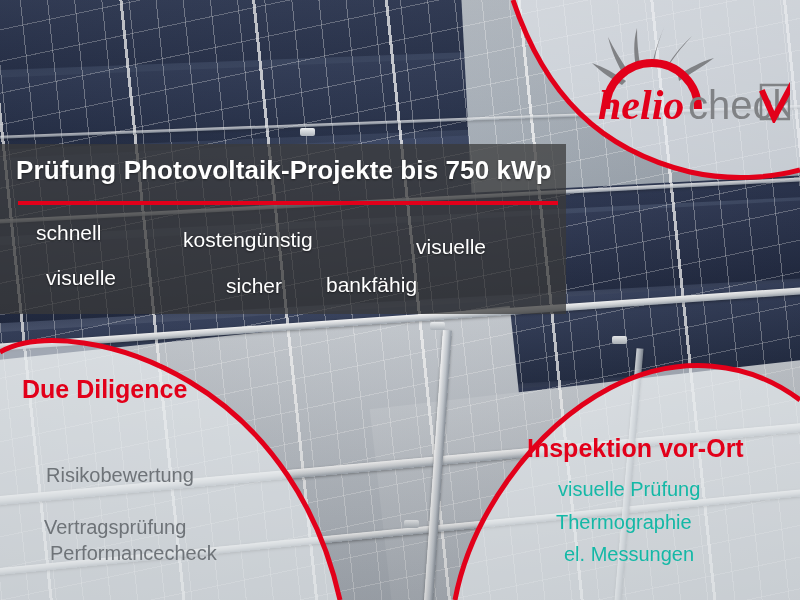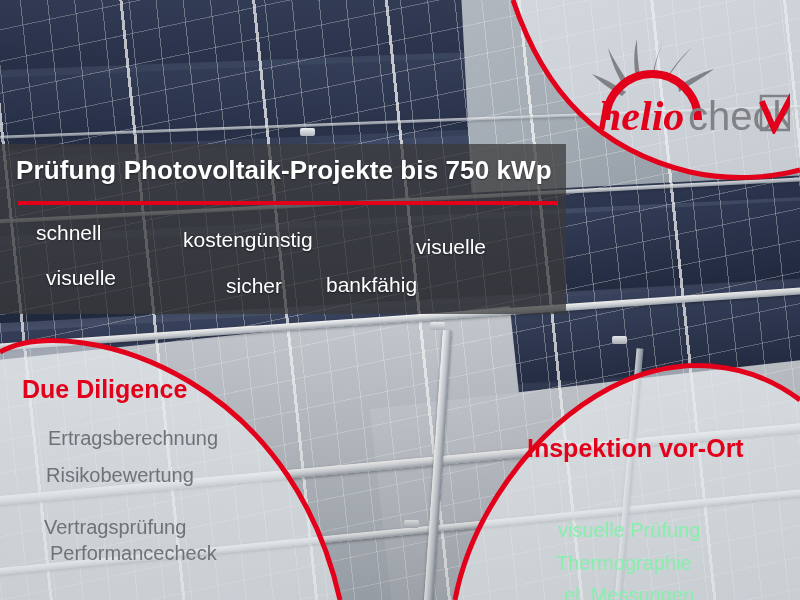--- a/index.html
+++ b/index.html
@@ -112,21 +112,21 @@
     text-shadow:0 1px 2px rgba(0,0,0,.5);
   }
   .kw-schnell{left:36px;top:221px;}
   .kw-kosten{left:183px;top:228px;}
   .kw-modular{left:416px;top:235px;}
   .kw-kompetent{left:46px;top:266px;}
   .kw-sicher{left:226px;top:274px;}
   .kw-bank{left:326px;top:273px;}
 
   
-  #logo{position:absolute;left:566px;top:34px;width:224px;height:100px;}
+  #logo{position:absolute;left:566px;top:23px;width:224px;height:100px;}
   #logo svg{display:block;width:100%;height:100%;}
 
   
   #dd-title{
     position:absolute;left:22px;top:375px;
     font-size:25px;font-weight:bold;color:#e2001a;white-space:nowrap;
   }
   .dd-item{
     position:absolute;font-size:20px;color:#6e7378;white-space:nowrap;
   }
@@ -134,21 +134,21 @@
   .dd2{left:46px;top:464px;}
   .dd3{left:44px;top:508px;margin-top:8px;}
   .dd4{left:50px;top:542px;}
 
   
   #ins-title{
     position:absolute;left:527px;top:434px;
     font-size:25px;font-weight:bold;color:#e2001a;white-space:nowrap;
   }
   .ins-item{
-    position:absolute;font-size:20px;color:#86efac;white-space:nowrap;margin-top:41px;
+    position:absolute;font-size:20px;color:#14b8a6;white-space:nowrap;
   }
   .in1{left:558px;top:478px;}
   .in2{left:556px;top:511px;text-align:center;}
   .in3{left:564px;top:543px;}
 
   #arc-layer{position:absolute;inset:0;}
 </style>
 </head>
 <body>
 
@@ -240,21 +240,20 @@
   <div id="headline-rule"></div>
 
   <div class="kw kw-schnell">schnell</div>
   <div class="kw kw-kosten">kostengünstig</div>
   <div class="kw kw-modular">visuelle</div>
   <div class="kw kw-kompetent">visuelle</div>
   <div class="kw kw-sicher">sicher</div>
   <div class="kw kw-bank">bankfähig</div>
 
   <div id="dd-title">Due Diligence</div>
-  <div class="dd-item dd1">Ertragsberechnung</div>
   <div class="dd-item dd2">Risikobewertung</div>
   <div class="dd-item dd3">Vertragsprüfung</div>
   <div class="dd-item dd4">Performancecheck</div>
 
   <div id="ins-title">Inspektion vor-Ort</div>
   <div class="ins-item in1">visuelle Prüfung</div>
   <div class="ins-item in2">Thermographie</div>
   <div class="ins-item in3">el. Messungen</div>
 
 </div>

